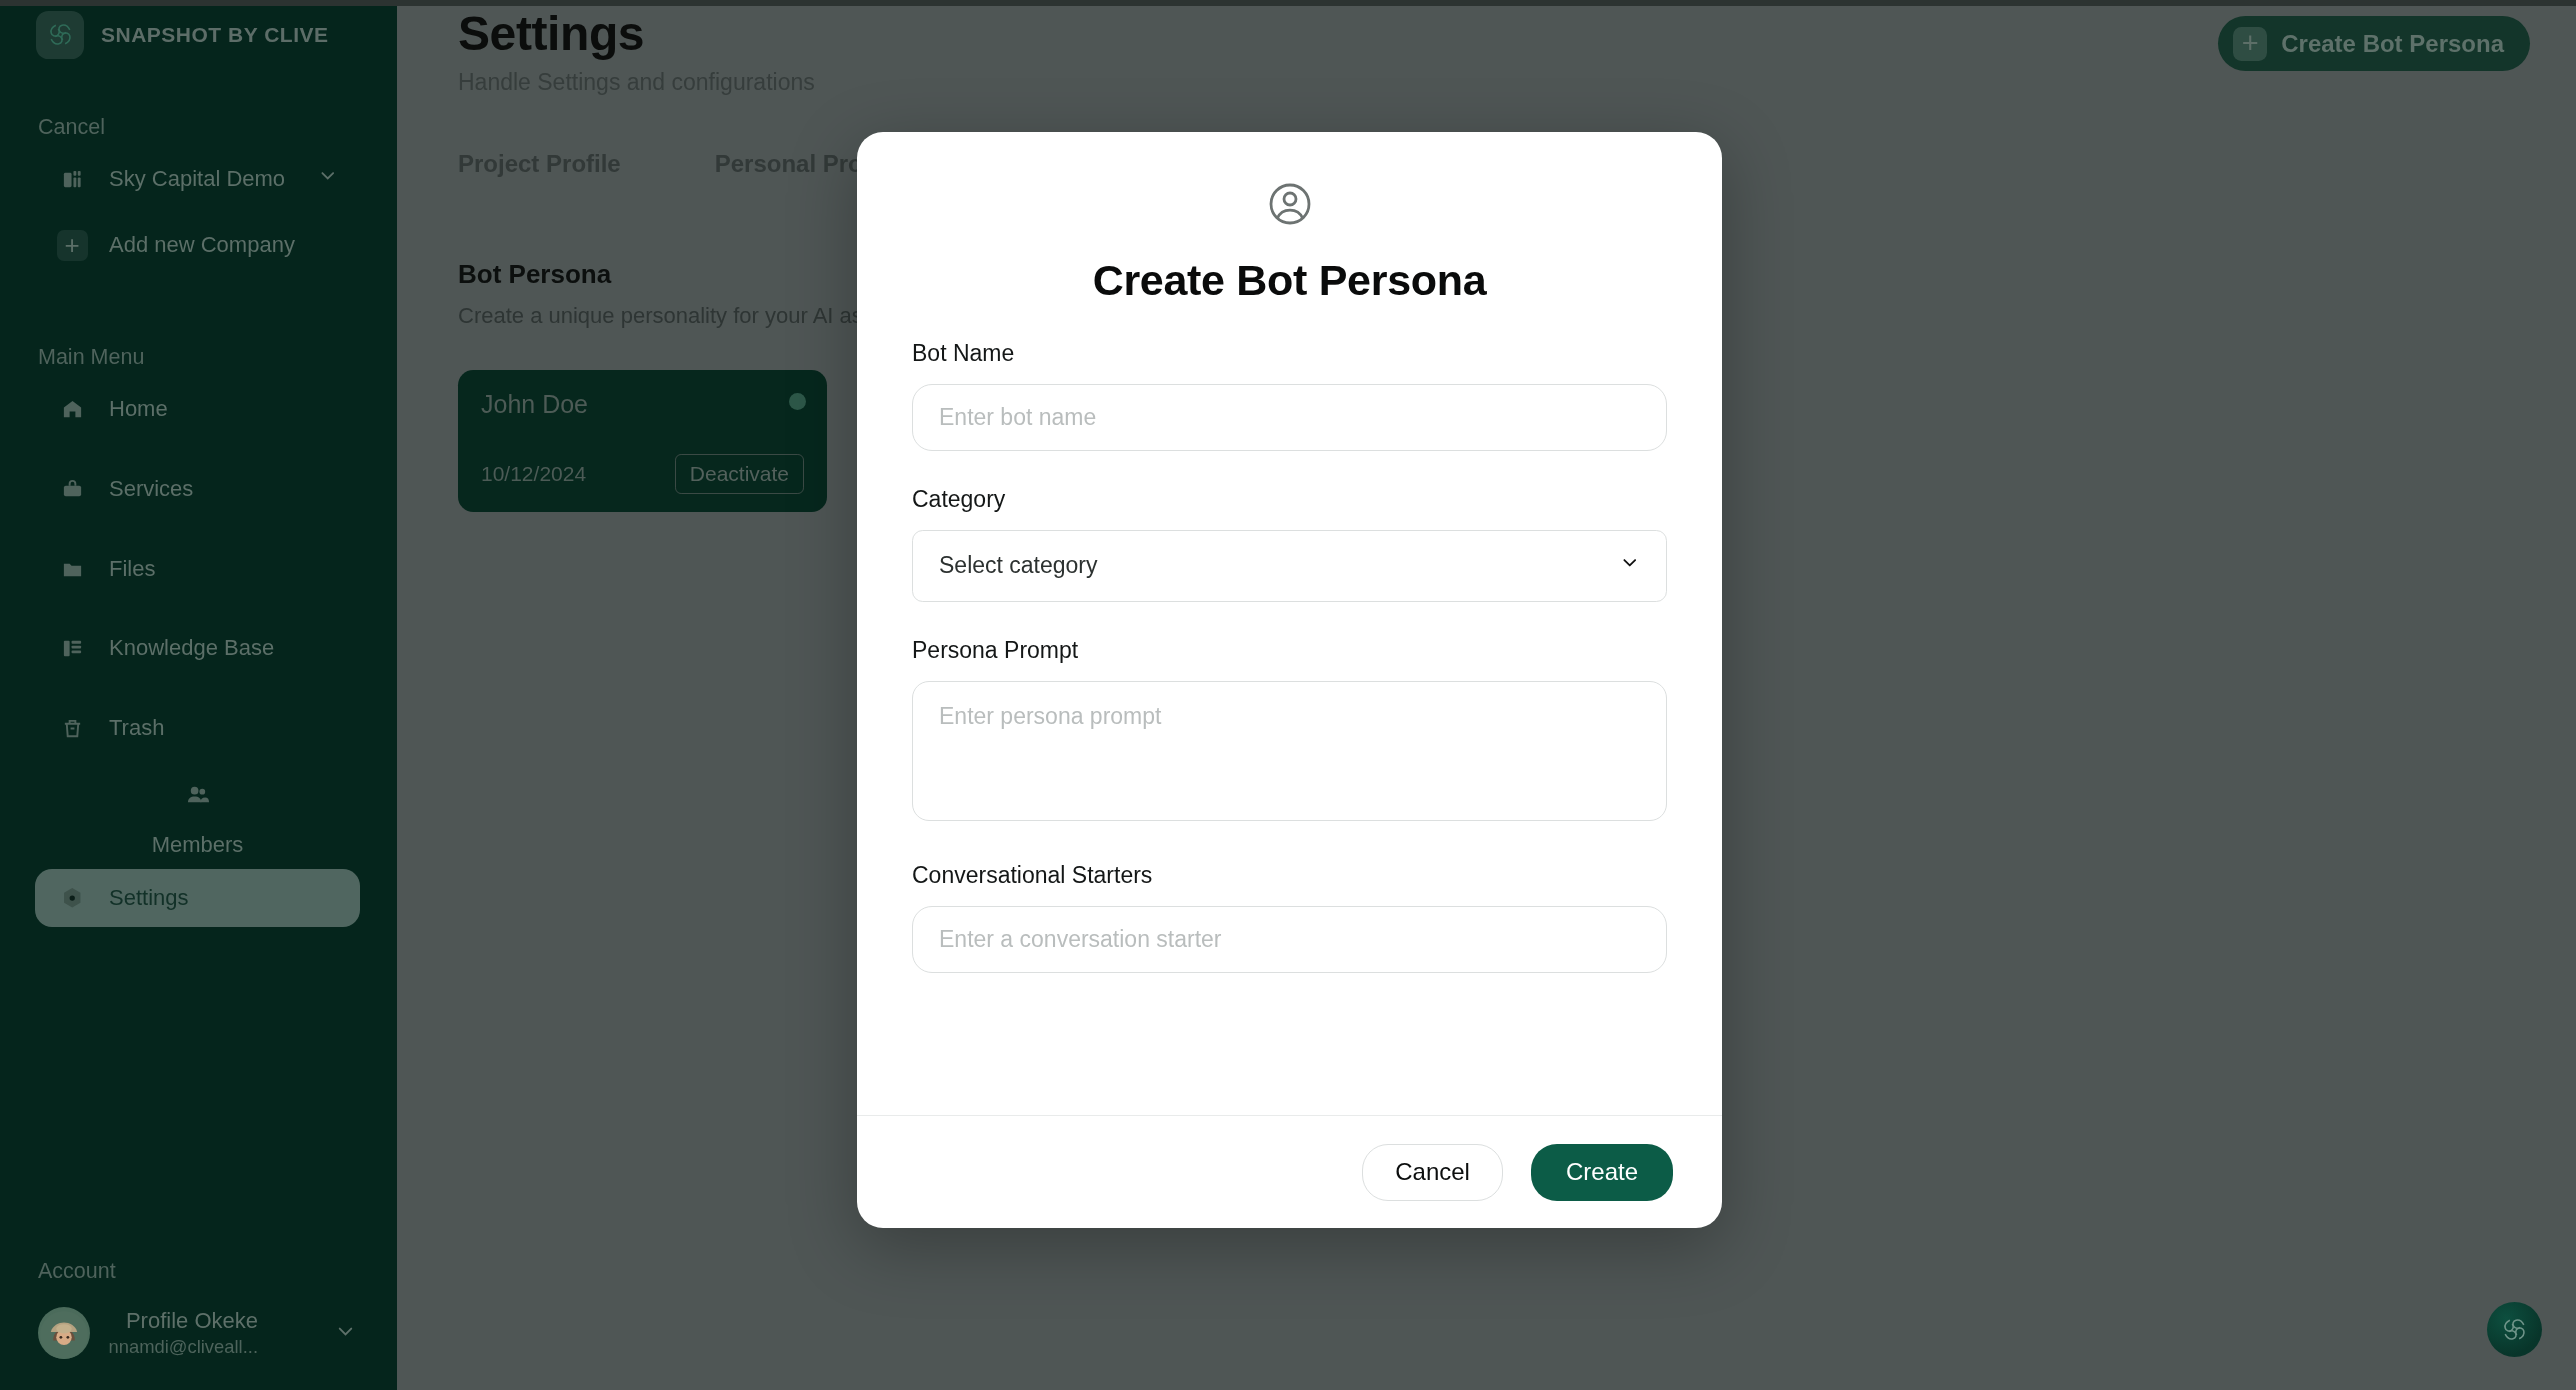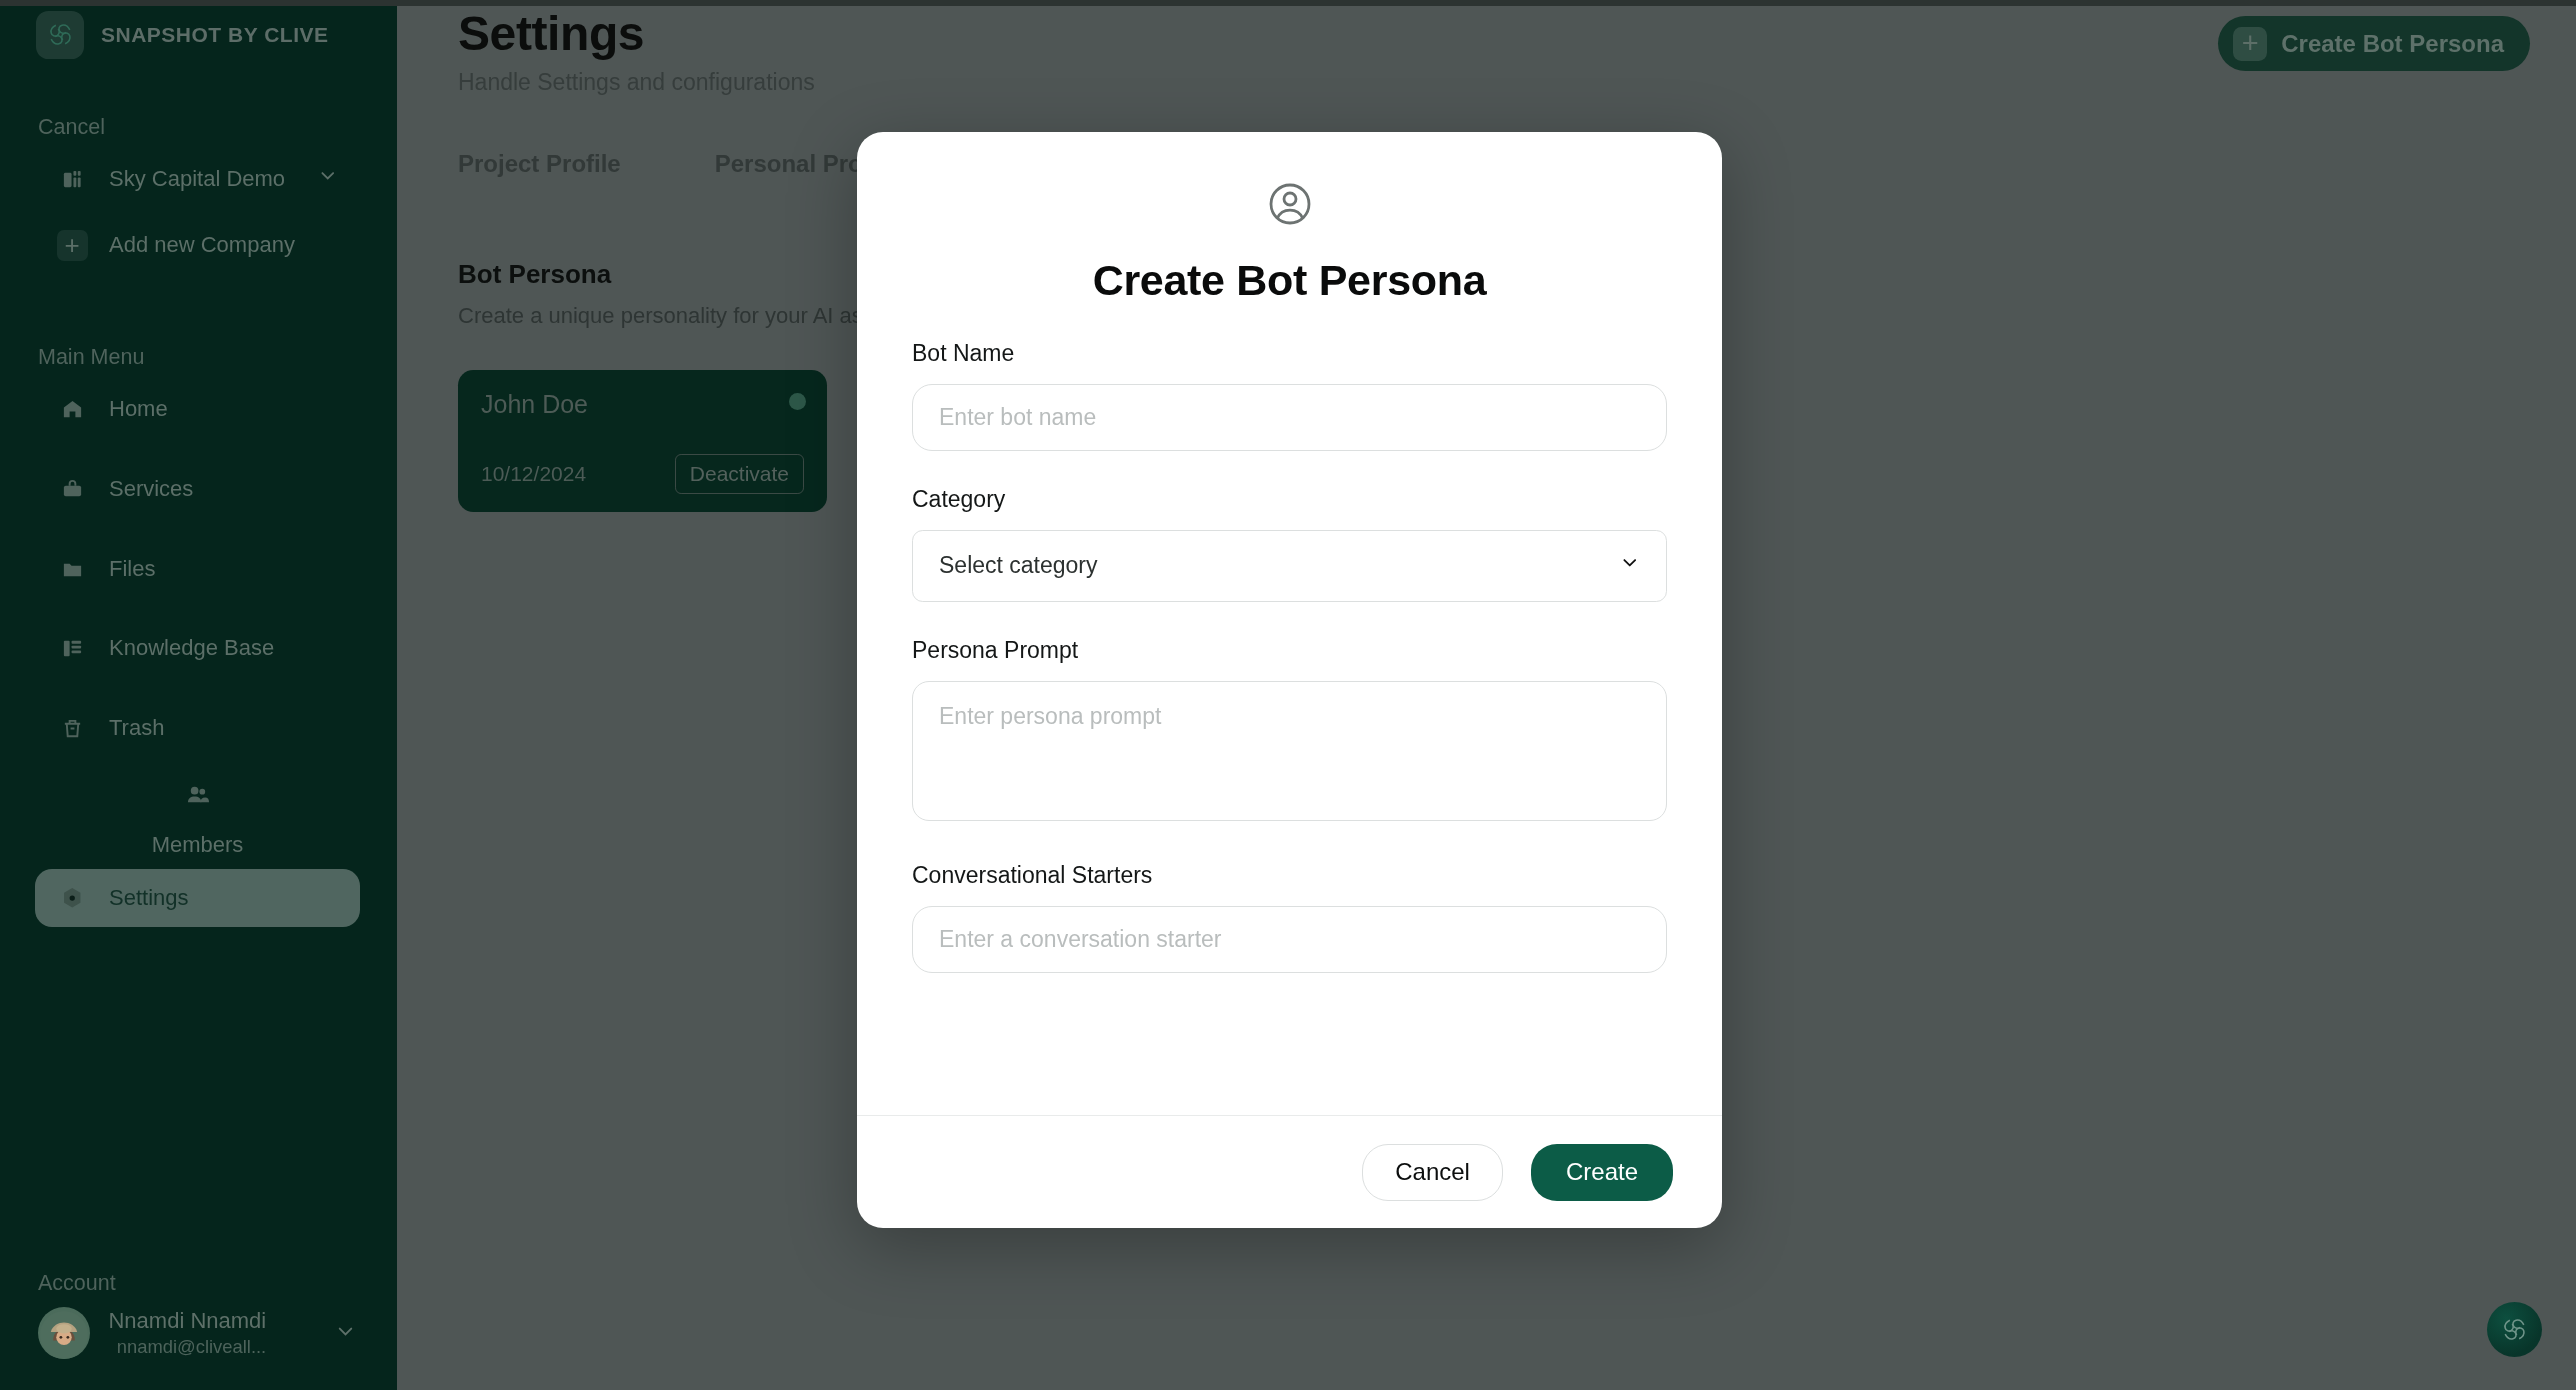--- a/index.html
+++ b/index.html
@@ -41,21 +41,21 @@
     color: #5d6d68;
     white-space: nowrap;
   }
 
   .sec-label {
     position: absolute; left: 38px;
     font-size: 21.5px; color: #4f635c; font-weight: 400;
   }
   .sec-company { top: 109px; }
   .sec-main    { top: 339px; }
-  .sec-account { top: 1253px; margin-top: 12px; }
+  .sec-account { top: 1253px; }
 
   .nav-item {
     position: absolute; left: 35px;
     width: 325px; height: 58px;
     display: flex; align-items: center; gap: 21.5px;
     padding: 0 21.5px;
     border-radius: 17px;
     color: #5c6f68;
     font-size: 22px;
   }
@@ -378,21 +378,21 @@
             <circle cx="31" cy="31" r="31" fill="#4e6d5d"></circle>
             <path d="M17 38c0-9 6-15 14-15s14 6 14 15z" fill="#6b4f3c"></path>
             <circle cx="31" cy="34" r="10" fill="#d8ab86"></circle>
             <path d="M14 27c2-8 10-12 17-12s15 4 17 12z" fill="#b5a281"></path>
             <ellipse cx="31" cy="23" rx="10" ry="6" fill="#c3b08c"></ellipse>
             <circle cx="27" cy="34" r="1.8" fill="#3a2b20"></circle>
             <circle cx="36" cy="34" r="1.8" fill="#3a2b20"></circle>
           </svg>
         </div>
         <div class="account-text">
-          <div class="account-name">Nnamdi Nnamdi</div>
+          <div class="account-name">Profile Okeke</div>
           <div class="account-mail">nnamdi@cliveall...</div>
         </div>
         <span class="account-chev">
           <svg width="23" height="23" viewBox="0 0 24 24" fill="none" stroke="#5e7069" stroke-width="2" stroke-linecap="round">
               <path d="M6 9l6 6 6-6"></path>
             </svg>
         </span>
       </div>
 
     </div>

